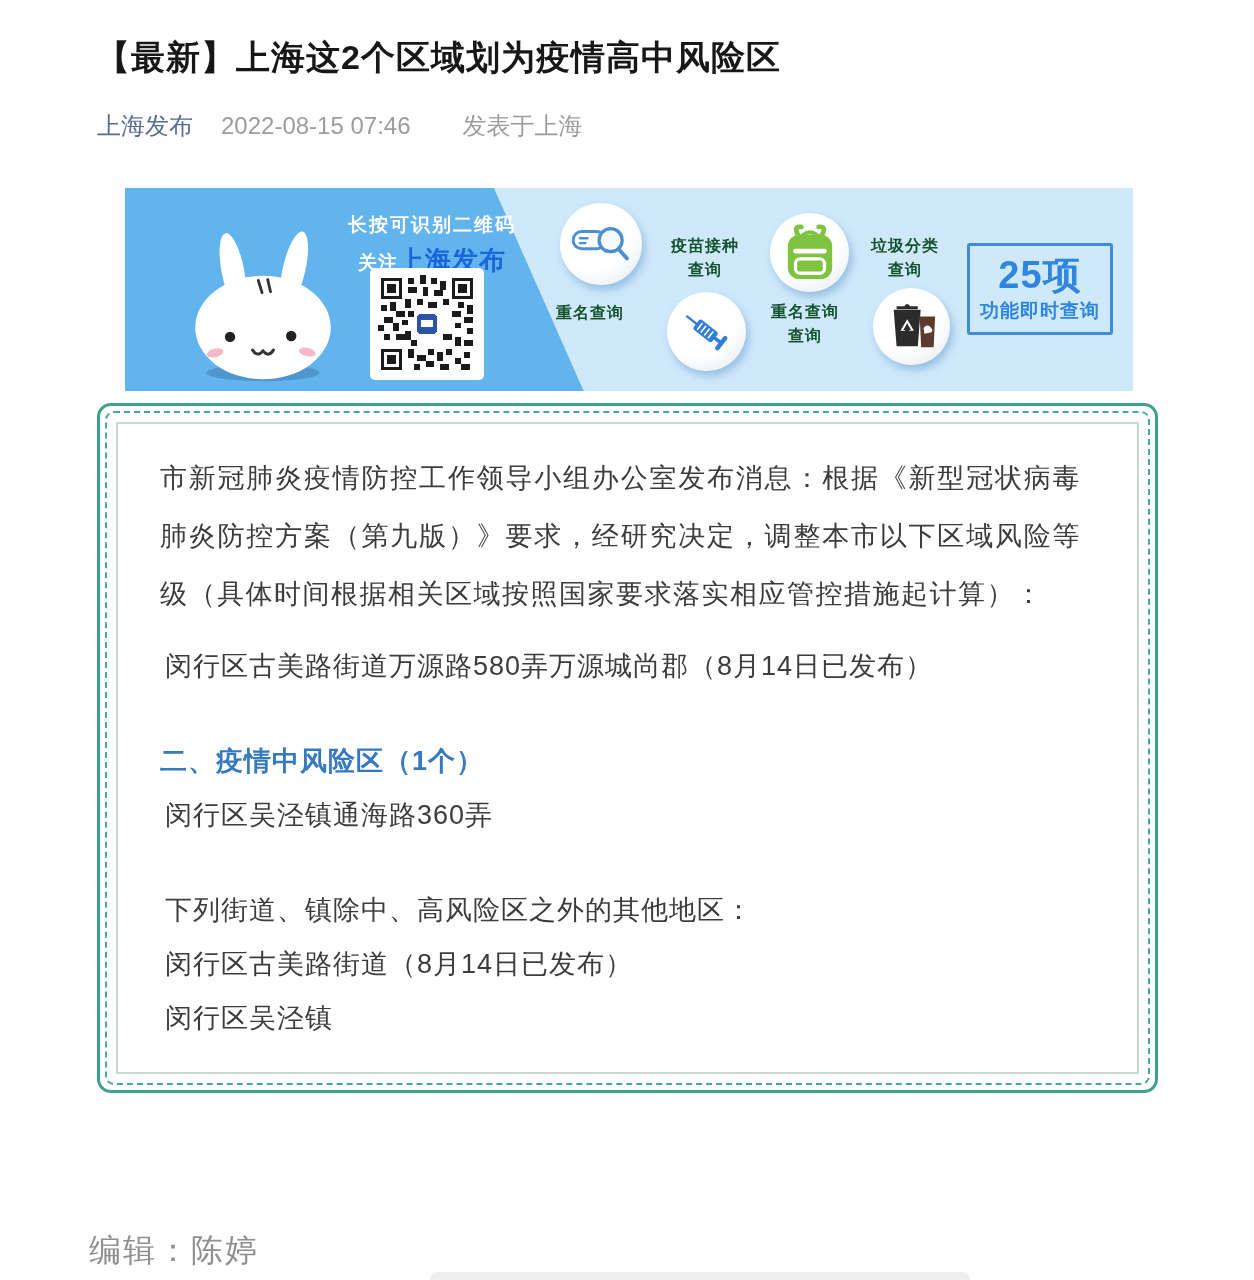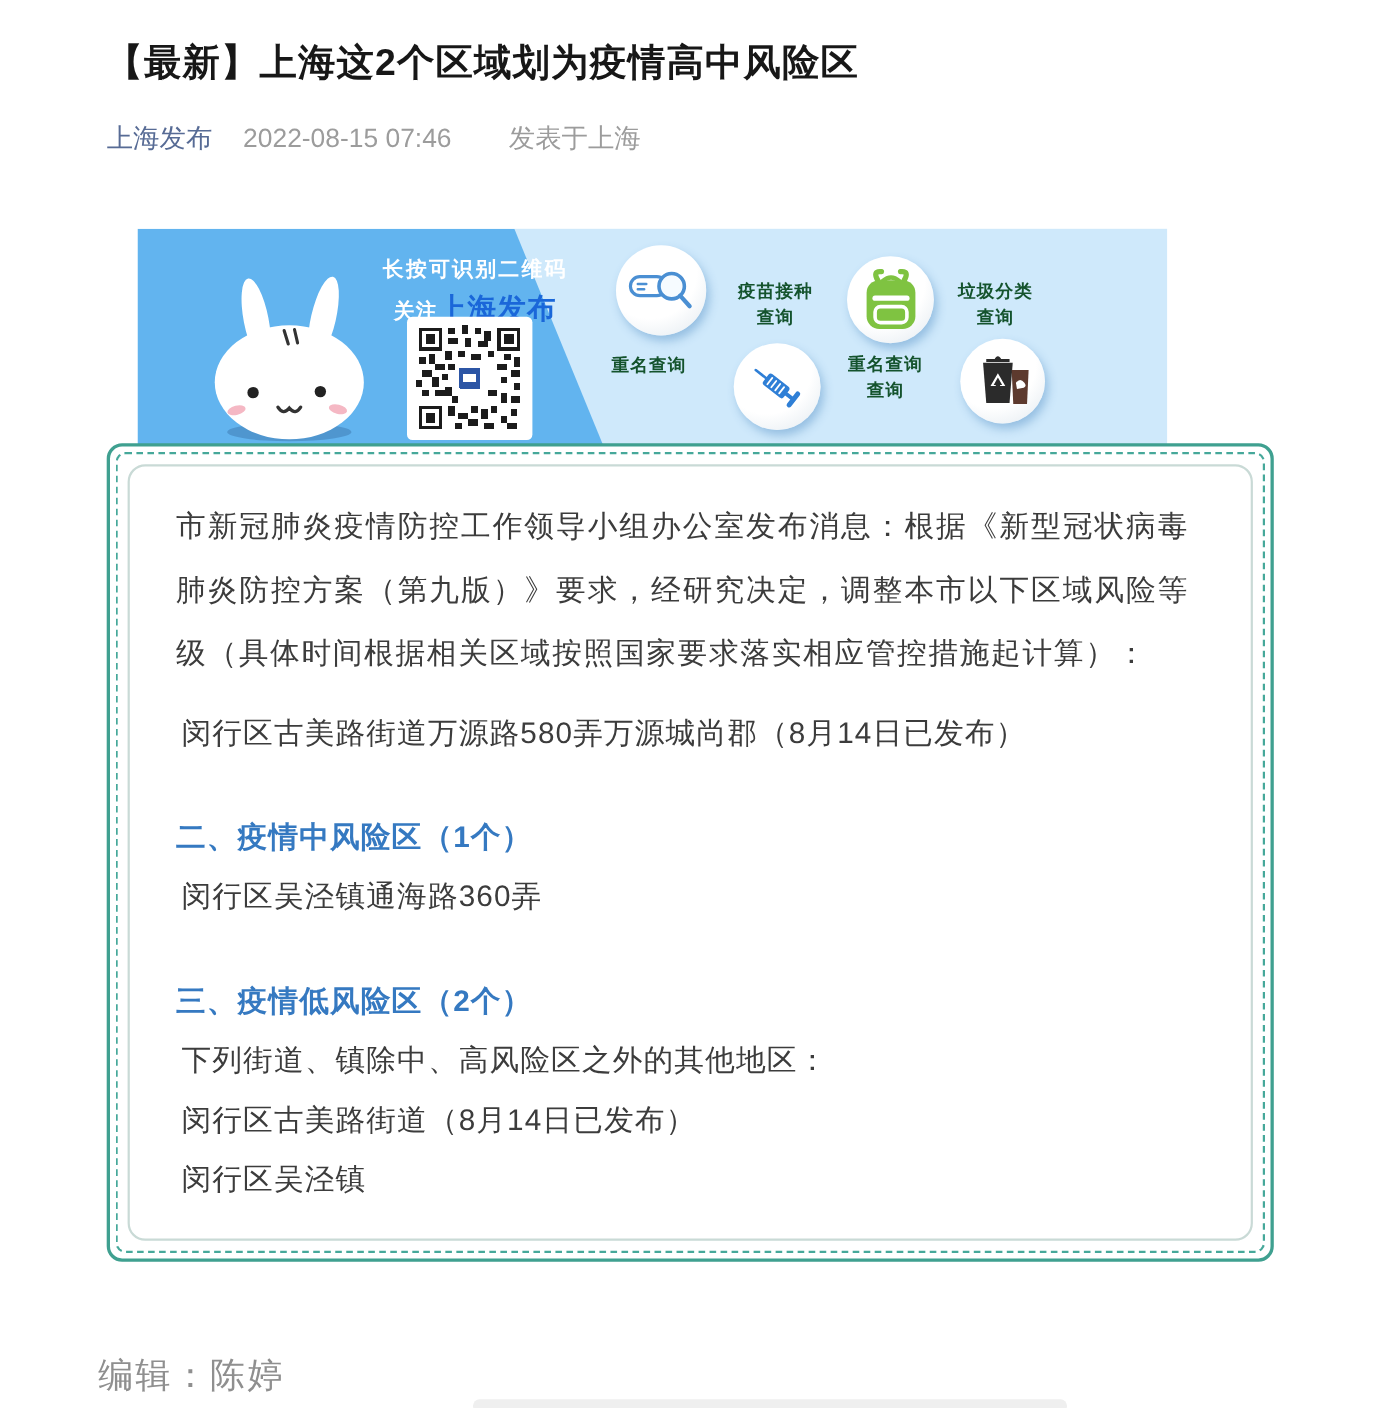--- a/index.html
+++ b/index.html
@@ -11,22 +11,22 @@
   .title {
     position:absolute; left:96px; top:34px; width:900px; margin:0;
     font-size:34px; font-weight:600; color:#171717; letter-spacing:1px; line-height:46px;
   }
   .byline { position:absolute; left:97px; top:110px; font-size:24px; display:flex; align-items:baseline; }
   .byline .account { color:#576b95; cursor:pointer; }
   .byline .meta { color:#9c9c9c; margin-left:28px; }
   .byline .loc  { color:#9c9c9c; margin-left:52px; }
   
   .banner {
-    position:absolute; left:125px; top:188px; width:936px; height:203px;
-    background:#cfe9fb; overflow:hidden; cursor:pointer;margin-top:20px;
+    position:absolute; left:125px; top:188px; width:1008px; height:203px;
+    background:#cfe9fb; overflow:hidden; cursor:pointer;
   }
   .banner-dark {
     position:absolute; inset:0; background:#62b4ef;
     clip-path:polygon(0 0, 36.6% 0, 45.5% 100%, 0 100%);
   }
   .rabbit { position:absolute; left:62px; top:36px; width:152px; height:160px; }
   .qr-tips { position:absolute; left:212px; top:24px; width:190px; text-align:center; }
   .qr-tip1 { font-size:19px; font-weight:700; color:#ffffff; letter-spacing:2px; }
   .qr-tip2 { margin-top:5px; font-size:19px; font-weight:700; color:#ffffff; letter-spacing:1px; }
   .qr-tip2 .acc { font-size:26px; color:#1a67d9; letter-spacing:1px; }
@@ -49,21 +49,21 @@
     position:absolute; left:842px; top:55px; width:146px; height:92px;
     border:3px solid #3a8edc; border-radius:3px; box-sizing:border-box;
     display:flex; flex-direction:column; align-items:center; justify-content:center;
   }
   .promo-count { font-size:38px; font-weight:700; color:#2e86e0; letter-spacing:1px; line-height:40px; }
   .promo-cap { font-size:19px; font-weight:700; color:#2e86e0; letter-spacing:1px; margin-top:3px; }
   
   .article-box { position:absolute; left:97px; top:403px; width:1061px; box-sizing:border-box;
     border:3px solid #3fa090; border-radius:14px; padding:5px; background:#ffffff; }
   .article-mid { border:2px dashed #46a89a; border-radius:9px; padding:9px; }
-  .article-inner { border:2px solid #c9dad6; border-radius:16px; padding:25px 56px 24px 42px; }
+  .article-inner { border:2px solid #c9dad6; border-radius:0; padding:25px 56px 24px 42px; }
   .intro { margin:0; font-size:27px; color:#3c3c3c; line-height:58px; letter-spacing:1.5px; text-align:justify; }
   .section { margin-top:46px; }
   .section.first { margin-top:19px; }
   .sec-heading { margin:0; font-size:27px; font-weight:700; color:#3579c1; line-height:49px; letter-spacing:1px; }
   .sec-item { margin:5px; font-size:27px; color:#3c3c3c; line-height:49px; letter-spacing:1px; }
   
   .footer { position:absolute; left:89px; top:1229px; font-size:32px; color:#8f8f8f; letter-spacing:2px; }
   .bottom-bar { position:absolute; left:430px; top:1272px; width:540px; height:12px;
     background:#efefef; border-radius:6px; }
 </style>
@@ -217,39 +217,42 @@
       <svg width="56" height="52" viewBox="0 0 58 54">
         <path d="M13 7 h22 M22 7 q2 -5 4 0" stroke="#2b2b2b" stroke-width="3" fill="none"></path>
         <path d="M10 9 h28 l-3 38 h-22 z" fill="#2b2b2b"></path>
         <path d="M24 19 l7 12 h-14 z M24 23 l4 7 h-8 z" fill="#ffffff" fill-rule="evenodd"></path>
         <circle cx="24" cy="31" r="2.2" fill="#2b2b2b"></circle>
         <path d="M37 16 h16 l-1.5 32 h-13 z" fill="#5d3a2e"></path>
         <path d="M41 28 q4 -5 8 0 q3 4 -2 5 l-5 1 z" fill="#ffffff"></path>
       </svg>
     </div>
 
+    <div class="promo-box">
+      <div class="promo-count">25项</div>
+      <div class="promo-cap">功能即时查询</div>
+    </div>
   </div>
 
   <div class="article-box">
     <div class="article-mid">
       <div class="article-inner">
 
         <p class="intro">市新冠肺炎疫情防控工作领导小组办公室发布消息：根据《新型冠状病毒肺炎防控方案（第九版）》要求，经研究决定，调整本市以下区域风险等级（具体时间根据相关区域按照国家要求落实相应管控措施起计算）：</p>
 
         <div class="section first">
           <p class="sec-item">闵行区古美路街道万源路580弄万源城尚郡（8月14日已发布）</p>
         </div>
 
         <div class="section">
           <p class="sec-heading">二、疫情中风险区（1个）</p>
           <p class="sec-item">闵行区吴泾镇通海路360弄</p>
         </div>
 
         <div class="section">
-          <p class="sec-heading">三、疫情低风险区（2个）</p>
           <p class="sec-item">下列街道、镇除中、高风险区之外的其他地区：</p>
           <p class="sec-item">闵行区古美路街道（8月14日已发布）</p>
           <p class="sec-item">闵行区吴泾镇</p>
         </div>
 
       </div>
     </div>
   </div>
 
   <div class="footer">编辑：陈婷</div>

